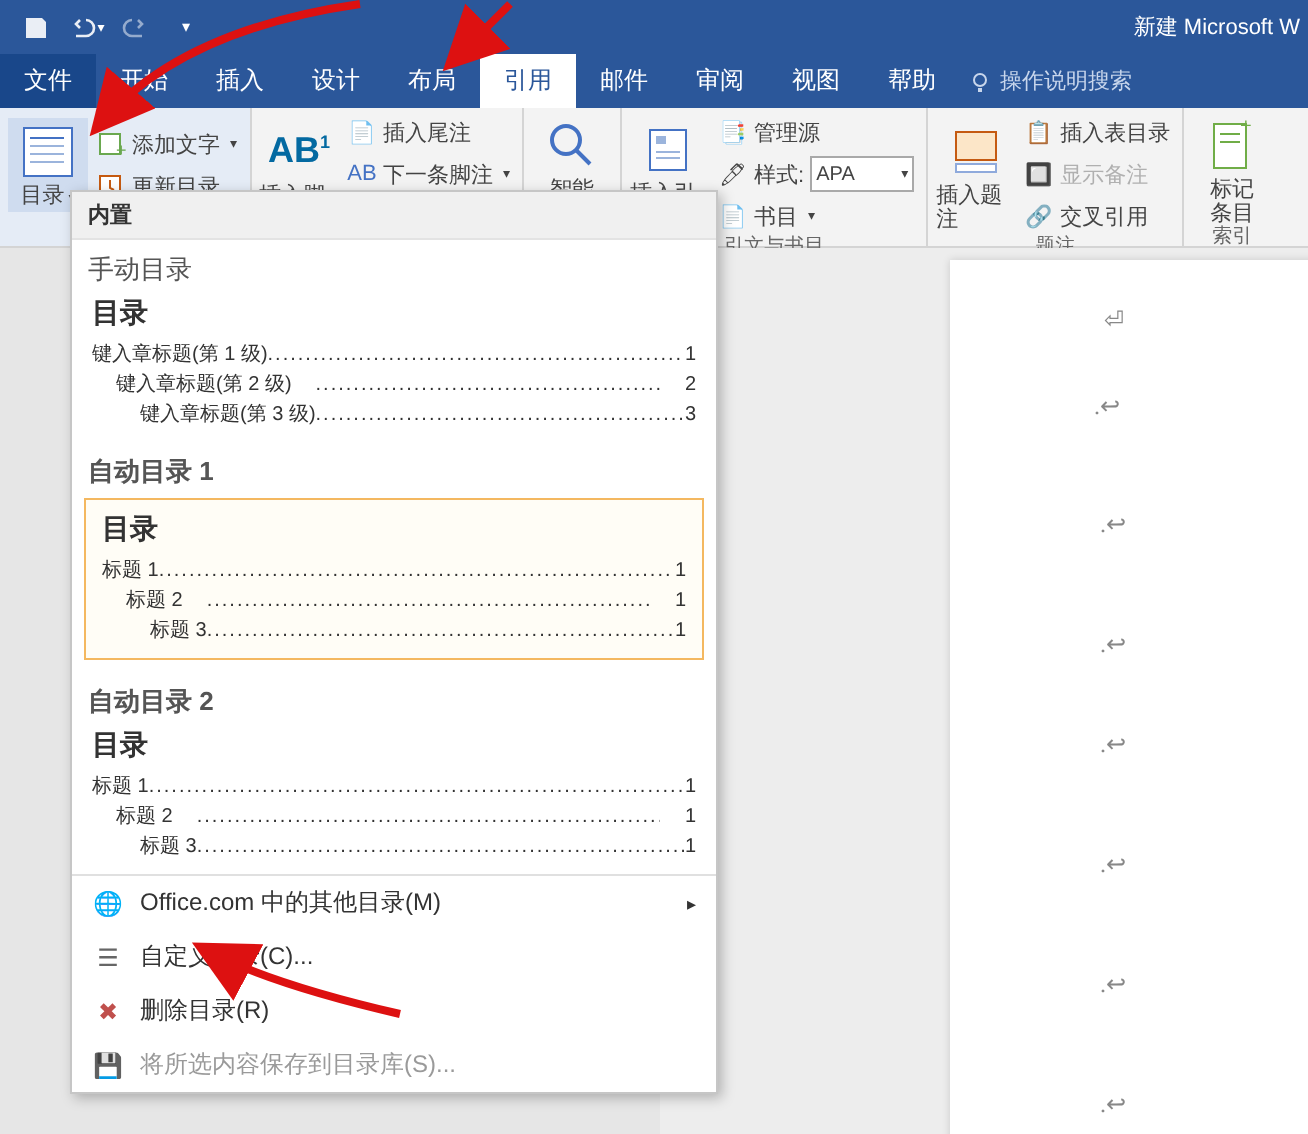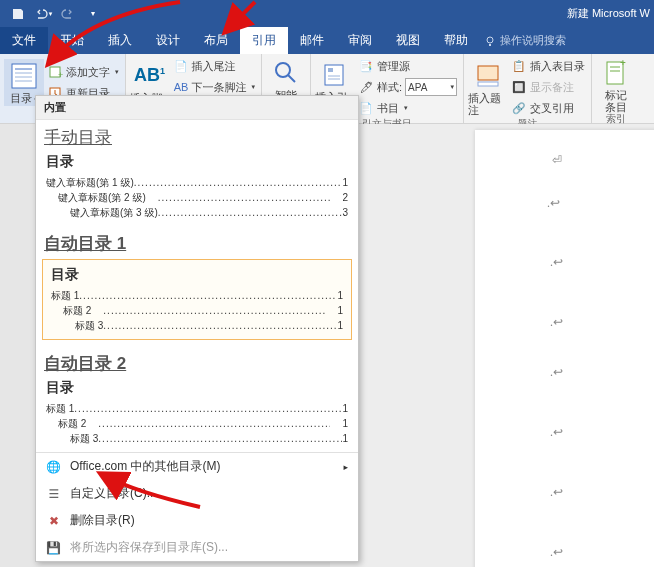--- a/index.html
+++ b/index.html
@@ -29,21 +29,21 @@
 .small-row.disabled { color: #b0b0b0; }
 .sm-ic { width: 15px; height: 15px; display: flex; align-items: center; justify-content: center; font-size: 11px; }
 .apa-select { border: 1px solid #a9a9a9; height: 18px; width: 52px; font-size: 10px; padding: 0 2px; background: #fff; display: flex; align-items: center; justify-content: space-between; }
 
 .doc-area { position: absolute; top: 124px; bottom: 0; left: 330px; right: 0; background: #ededed; }
 .page-bg { position: absolute; top: 6px; left: 145px; width: 520px; height: 800px; background: #fff; box-shadow: 0 0 4px rgba(0,0,0,0.15); }
 .para-mark { position: absolute; font-size: 12px; color: #888; font-family: serif; }
 
 .toc-drop { position: absolute; top: 95px; left: 6px; width: 324px; background: #fff; border: 1px solid #c6c6c6; box-shadow: 2px 2px 6px rgba(0,0,0,0.25); font-size: 12px; color: #333; z-index: 50; margin-left: 29px; }
 .toc-cat { background: #f0f0f0; font-weight: bold; padding: 4px 8px; font-size: 11px; border-bottom: 1px solid #e3e3e3; }
-.toc-sub { padding: 6px 8px 2px 8px; font-size: 17px; color: #555; text-decoration: underline; }
+.toc-sub { padding: 6px 8px 2px 8px; font-size: 13px; color: #555; }
 .toc-block { padding: 2px 10px 6px 10px; font-family: "SimSun", serif; }
 .toc-block.highlight { margin: 2px 6px 6px 6px; border: 1px solid #f4b860; background: #fffdf6; padding: 6px 8px; }
 .toc-title { font-size: 14px; font-weight: bold; font-family: "SimHei", sans-serif; margin-bottom: 4px; }
 .toc-line { display: flex; font-size: 10px; line-height: 15px; white-space: nowrap; }
 .toc-line .lbl { flex-shrink: 0; }
 .toc-line .dots { flex: 1; overflow: hidden; letter-spacing: 1px; }
 .toc-line .pg { flex-shrink: 0; }
 .indent1 { padding-left: 12px; gap: 12px; }
 .indent2 { padding-left: 24px; }
 .toc-menu-item { display: flex; align-items: center; gap: 8px; padding: 5px 10px; font-size: 12px; }

